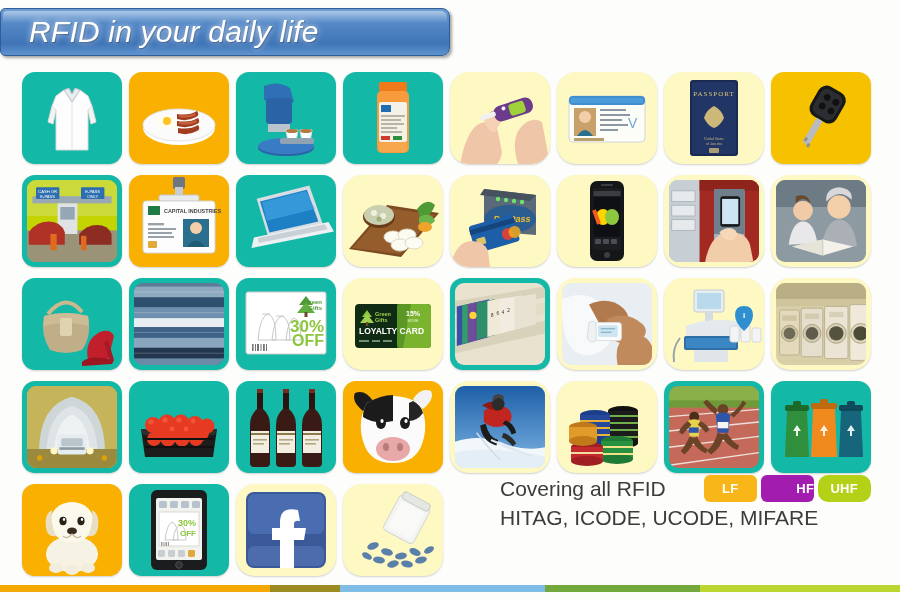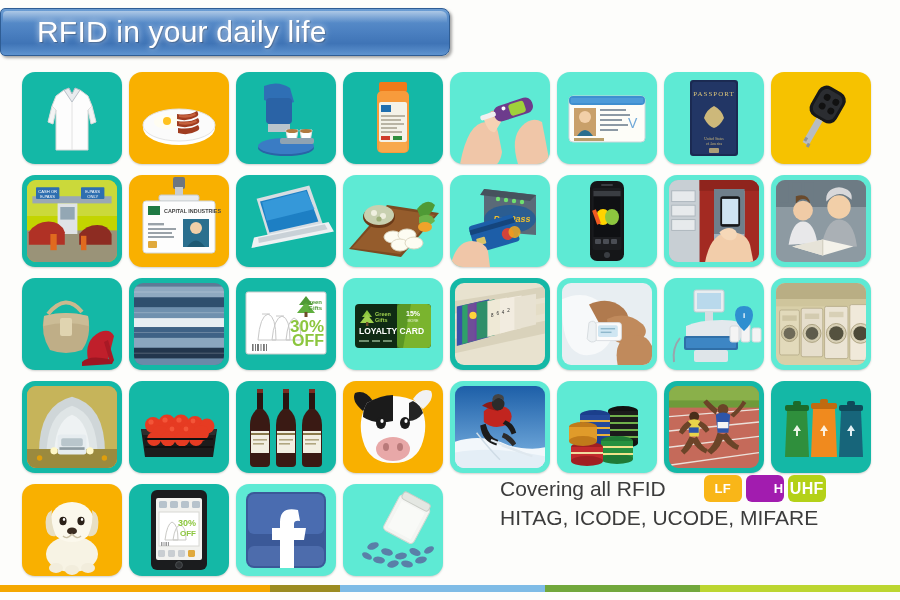--- a/index.html
+++ b/index.html
@@ -21,75 +21,76 @@
     box-shadow: 2px 2px 3px rgba(0,0,0,.35);
     display: flex; align-items: center;
   }
   #title-banner::before {
     content:""; position:absolute; left:2px; right:2px; top:2px; height:12px;
     background: linear-gradient(180deg,rgba(255,255,255,.45),rgba(255,255,255,0));
     border-radius: 4px 6px 0 0; pointer-events:none;
   }
   #title-text {
     position: relative;
-    margin-left: 36px;
+    margin-left: 28px;
     color: #ffffff;
     font-size: 30px;
     font-weight: 400;
     letter-spacing: .2px;
     text-shadow: 0 0 6px rgba(255,255,255,.75), 1px 1px 1px rgba(20,50,90,.6);
     white-space: nowrap;
+    font-style: italic;
   }
 
   
   #grid {
     position: absolute; left: 22px; top: 72px;
     width: 858px;
     display: grid;
     grid-template-columns: repeat(8, 100px);
     grid-auto-rows: 92px;
     column-gap: 7px; row-gap: 11px;
   }
   .tile {
     position: relative;
     border-radius: 13px;
     overflow: hidden;
     display: flex; align-items: center; justify-content: center;
     box-shadow: 0 1px 2px rgba(0,0,0,.18);
   }
   .tile.green  { background: #14b8a6; }
   .tile.orange { background: #f9b000; }
-  .tile.blue   { background: #5eead4; }
+  .tile.blue   { background: #fef9c3; border-radius: 19px; }
   .tile.amber  { background: #f6c200; }
   .tile.framed { padding: 5px; }
   .tile.framed .photo { border-radius: 9px; }
 
   .photo {
     width: 100%; height: 100%;
     position: relative; overflow: hidden;
   }
   .art { position: absolute; inset: 0; }
 
   
   #footer-block {
     position: absolute; left: 500px; top: 475px; width: 390px;
   }
   #covering-line { display: flex; align-items: center; gap: 10px; }
   #covering-text {
     font-size: 21px; color: #3c3c3c; white-space: nowrap;
   }
   #badges { display: flex; gap: 4px; margin-left: 28px; }
   .badge {
-    width: 38px; height: 27px; border-radius: 6px;
+    width: 53px; height: 27px; border-radius: 6px;
     display: flex; align-items: center; justify-content: center;
     color: #fff; font-size: 13px; font-weight: bold; letter-spacing: .3px;
   }
   .badge.lf  { background: #f9b618; }
   .badge.hf  { background: #6cb0e0; }
-  .badge.uhf { background: #b4d118; font-size: 16px; }
+  .badge.uhf { background: #b4d118; font-size: 13px; border-radius: 10px; }
   #standards-text {
     margin-top: 4px; font-size: 21px; color: #3c3c3c; white-space: nowrap;
   }
 
   
   #bottom-strip {
     position: absolute; left: 0; bottom: 8px; width: 900px; height: 7px;
     display: flex;
   }
   .strip-seg { height: 100%; }

